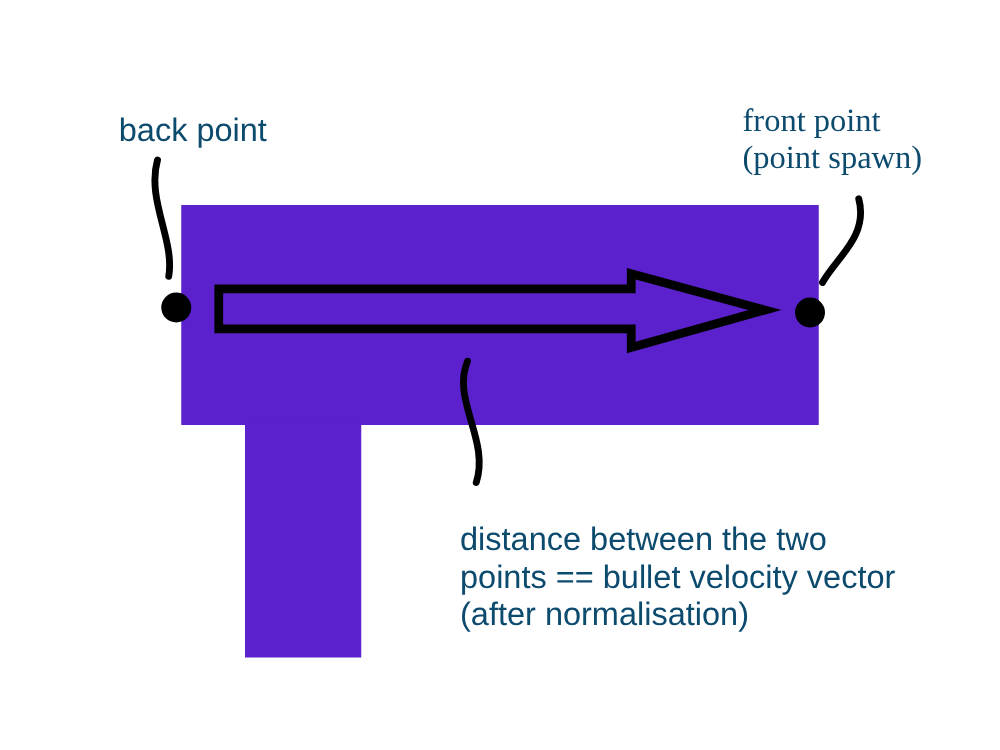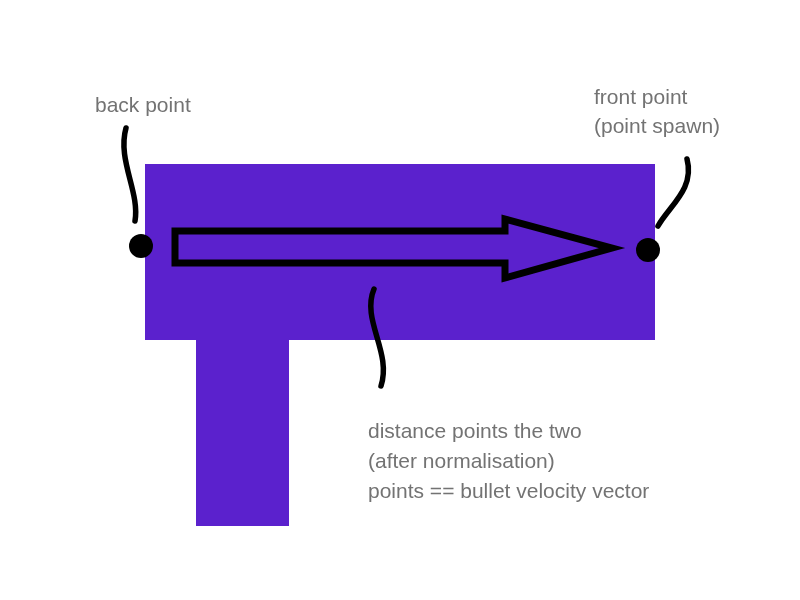--- a/index.html
+++ b/index.html
@@ -19,32 +19,33 @@
     top: 0; left: 0;
     width: 800px;
     height: 600px;
   }
   .diagram-svg {
     position: absolute;
     top: 0; left: 0;
   }
   .label {
     position: absolute;
-    color: #737373;
-    font-size: 21px;
+    color: #0c4a6e;
+    font-size: 26px;
     line-height: 29px;
     white-space: nowrap;
   }
   .label-back-point {
     left: 95px;
     top: 90px;
   }
   .label-front-point {
     left: 594px;
     top: 82px;
+    font-family: Liberation Serif, serif;
   }
   .label-distance {
     left: 368px;
     top: 416px;
     line-height: 30px;
   }
 </style>
 </head>
 <body>
 
@@ -70,18 +71,18 @@
   </svg>
 
   <div class="label label-back-point">back point</div>
 
   <div class="label label-front-point">
     <div>front point</div>
     <div>(point spawn)</div>
   </div>
 
   <div class="label label-distance">
-    <div>distance points the two</div>
+    <div>distance between the two</div>
+    <div>points == bullet velocity vector</div>
     <div>(after normalisation)</div>
-    <div>points == bullet velocity vector</div>
   </div>
 
 </div>
 
 </body></html>

